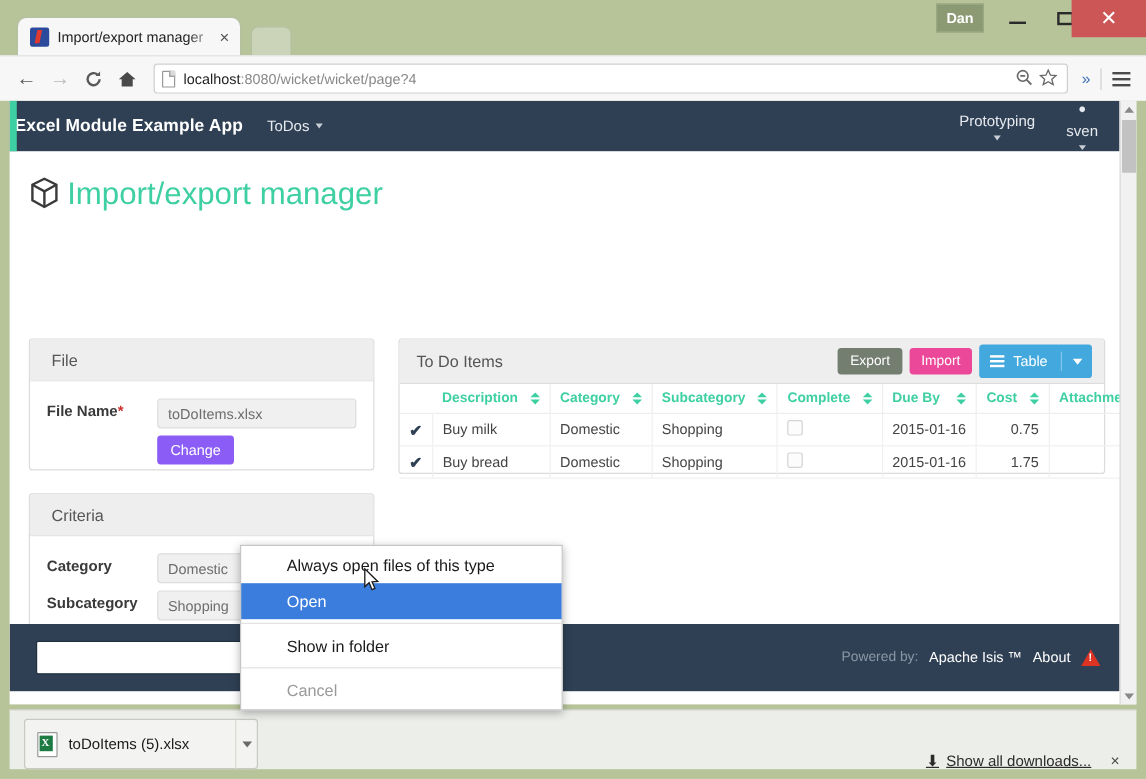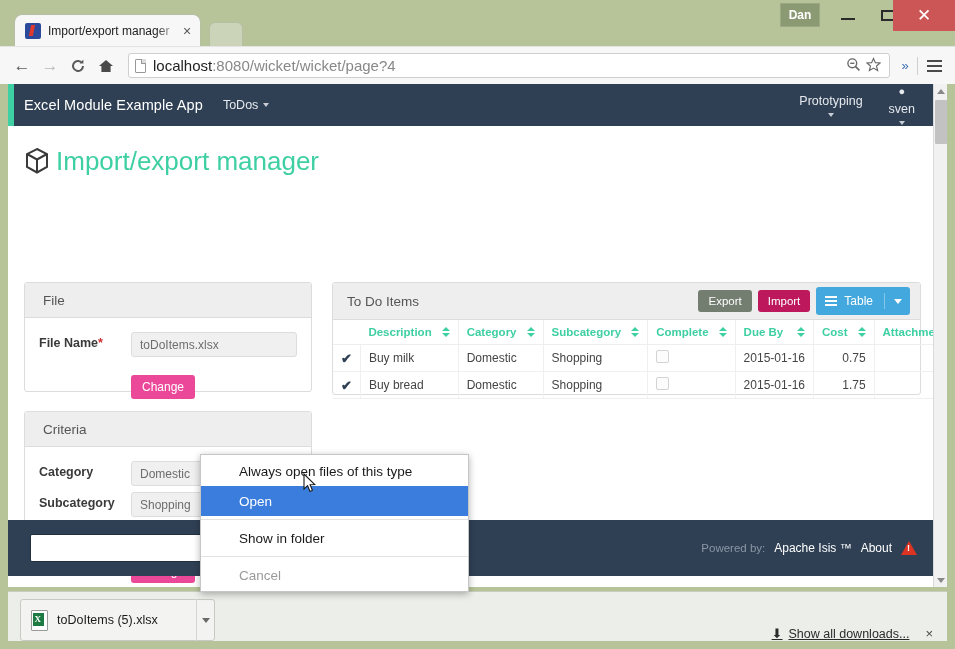--- a/index.html
+++ b/index.html
@@ -108,21 +108,21 @@
   }
   .nav-icon.disabled { color: #b9b9b9; }
   #urlbar {
     flex: 1 1 auto; height: 25px;
     margin: 0 6px 0 8px;
     background: #ffffff;
     border: 1px solid #cfcfcf;
     border-radius: 3px;
     display: flex; align-items: center;
     padding: 0 6px;
-    font-size: 15px;
+    font-size: 12px;
   }
   #page-doc-icon {
     width: 11px; height: 14px; flex: 0 0 11px;
     border: 1px solid #999; border-radius: 1px;
     background: #fff; margin-right: 7px;
     position: relative;
   }
   #page-doc-icon::after {
     content: ""; position: absolute; right: -1px; top: -1px;
     width: 4px; height: 4px; background: #dcdcdc;
@@ -152,22 +152,22 @@
   #app-navbar {
     position: absolute; left: 0; top: 0; width: 925px; height: 42px;
     background: #2f4054;
     display: flex; align-items: center;
   }
   #brand-accent {
     position: absolute; left: 0; top: 0; width: 6px; height: 42px;
     background: #3ecfa2;
   }
   #brand-text {
-    margin-left: 16px; color: #ffffff;
-    font-size: 14.5px; font-weight: normal; letter-spacing: .1px;
+    margin-left: 4px; color: #ffffff;
+    font-size: 14.5px; font-weight: bold; letter-spacing: .1px;
     cursor: pointer;
   }
   .nav-menu-item {
     margin-left: 20px; color: #e6e9ee; font-size: 12.5px;
     cursor: pointer; display: flex; align-items: center; gap: 5px;
   }
   .caret { width:0;height:0;border-left:3.5px solid transparent;border-right:3.5px solid transparent;border-top:4px solid #c8cdd6; display:inline-block; }
   #nav-right { margin-left: auto; display: flex; align-items: center; padding-right: 18px; }
   #nav-right .nav-menu-item { margin-left: 26px; flex-direction: column; }
   .user-glyph { font-size: 11px; color:#e6e9ee; }
@@ -221,39 +221,39 @@
     padding: 0 8px;
   }
   .select-control { justify-content: space-between; cursor: pointer; }
   .select-caret { width:0;height:0;border-left:4px solid transparent;border-right:4px solid transparent;border-top:5px solid #a9a9a9; }
   .checkbox-control {
     width: 14px; height: 14px;
     border: 1px solid #cfcfcf; background: #f6f6f6;
     border-radius: 2px; margin-top: 3px; cursor: pointer;
   }
   .btn-change {
-    margin-left: 92px; margin-top: 12px;
+    margin-left: 92px; margin-top: 0;
     display: inline-block;
-    background: #ec4899; color: #fff;
+    background: #8b5cf6; color: #fff;
     font-size: 12px;
     padding: 5px 11px;
     border-radius: 3px;
     cursor: pointer;
   }
 
   
   #todo-head { display: flex; align-items: center; height: 37px; padding: 0 10px 0 14px; }
   #todo-actions { margin-left: auto; display: flex; align-items: center; gap: 6px; }
   .btn-sm {
     font-size: 11.5px; color: #fff;
     padding: 5px 10px; border-radius: 3px; cursor: pointer;
     line-height: 1.1;
   }
   .btn-export { background: #737d70; }
-  .btn-import { background: #be185d; }
+  .btn-import { background: #ec4899; }
   .btn-table {
     background: #43a8dd; color: #fff;
     display: flex; align-items: center; gap: 7px;
     padding: 6px 8px 6px 9px; border-radius: 3px; cursor: pointer;
     font-size: 12px;
   }
   .grid-glyph {
     width: 12px; height: 10px;
     background:
       linear-gradient(#fff,#fff) 0 0/12px 2px no-repeat,

